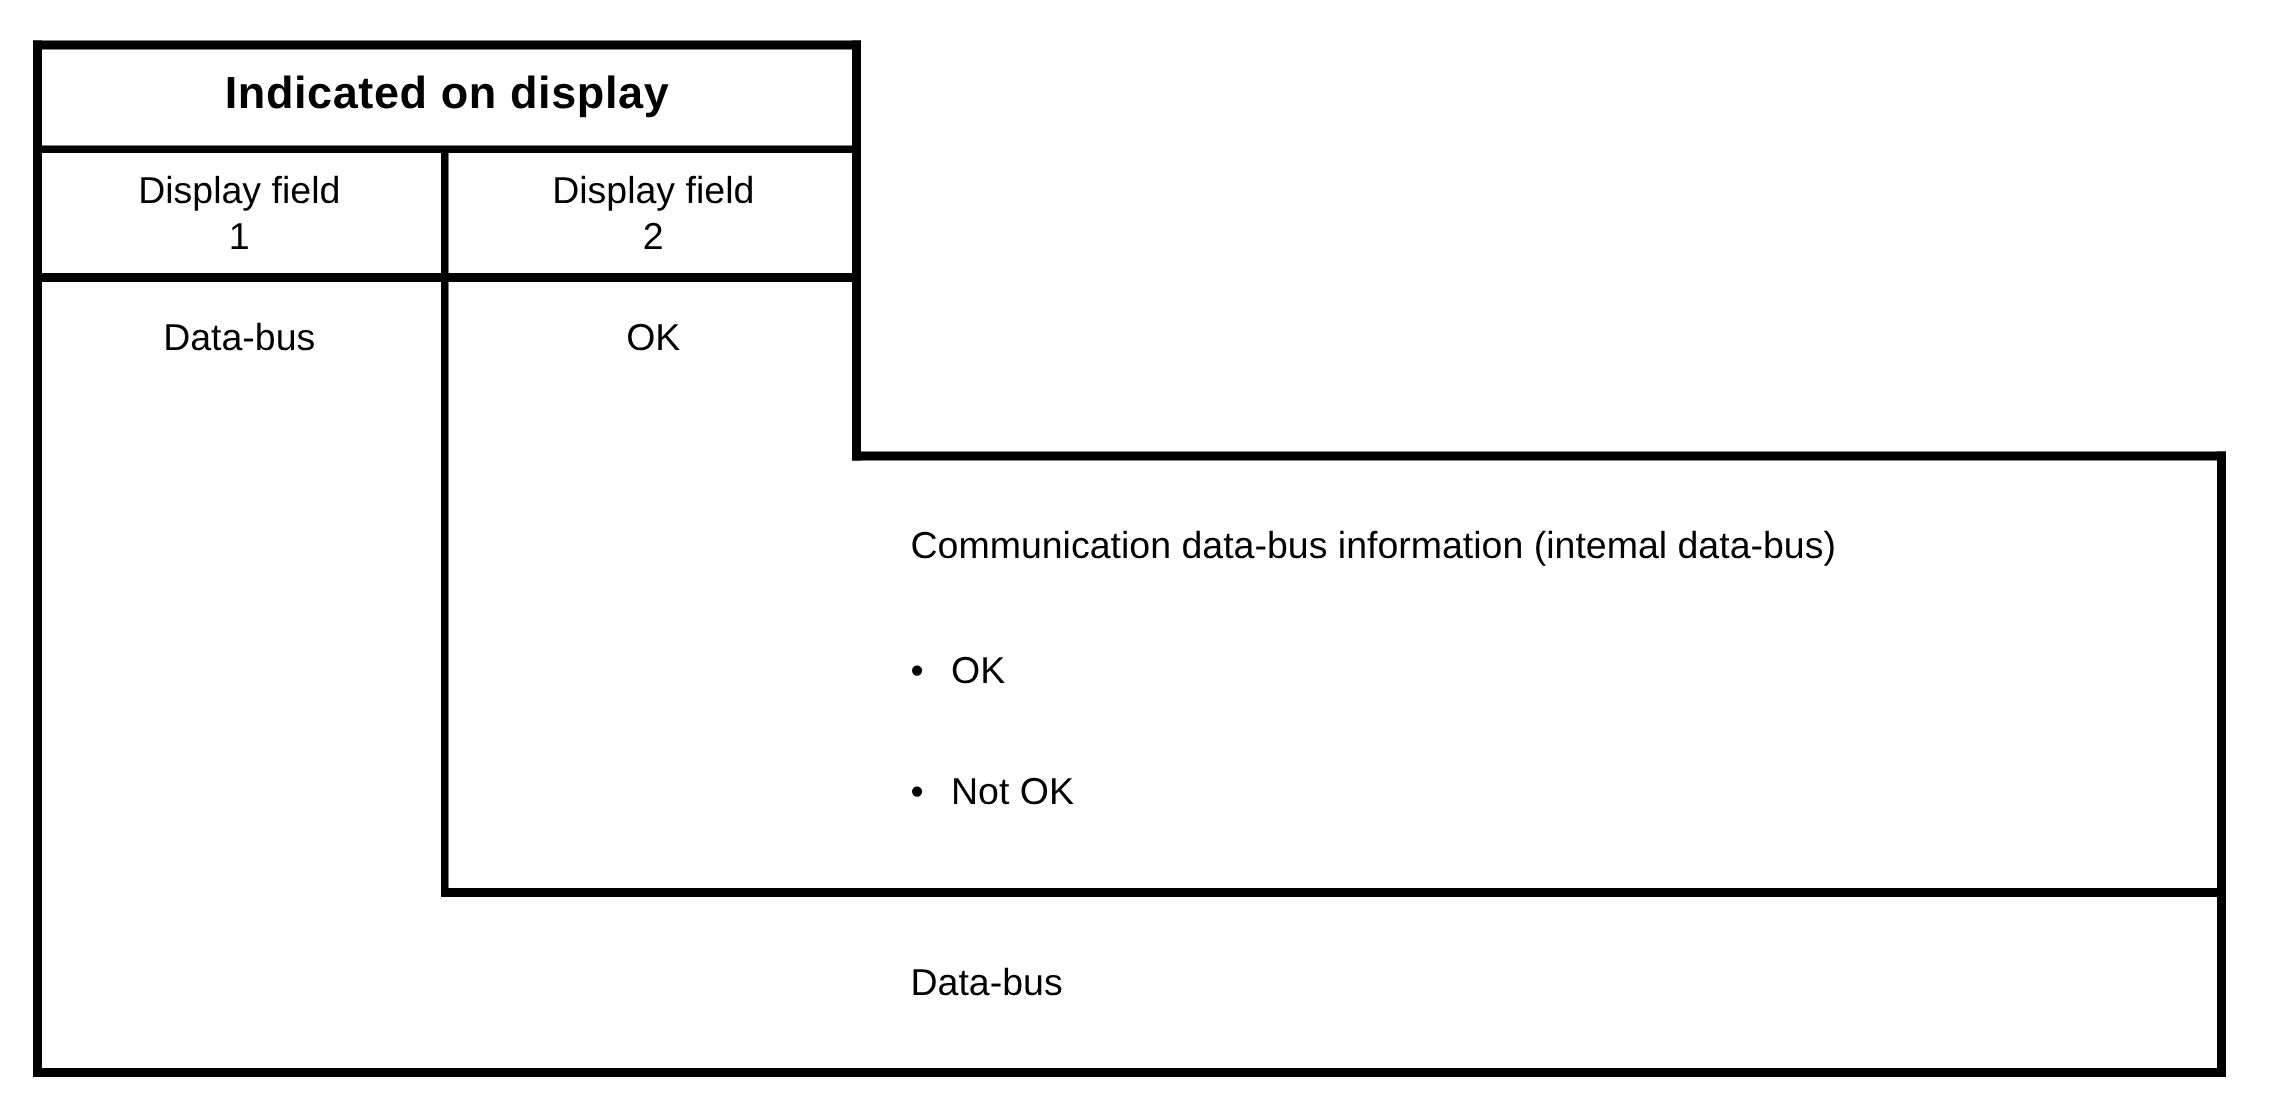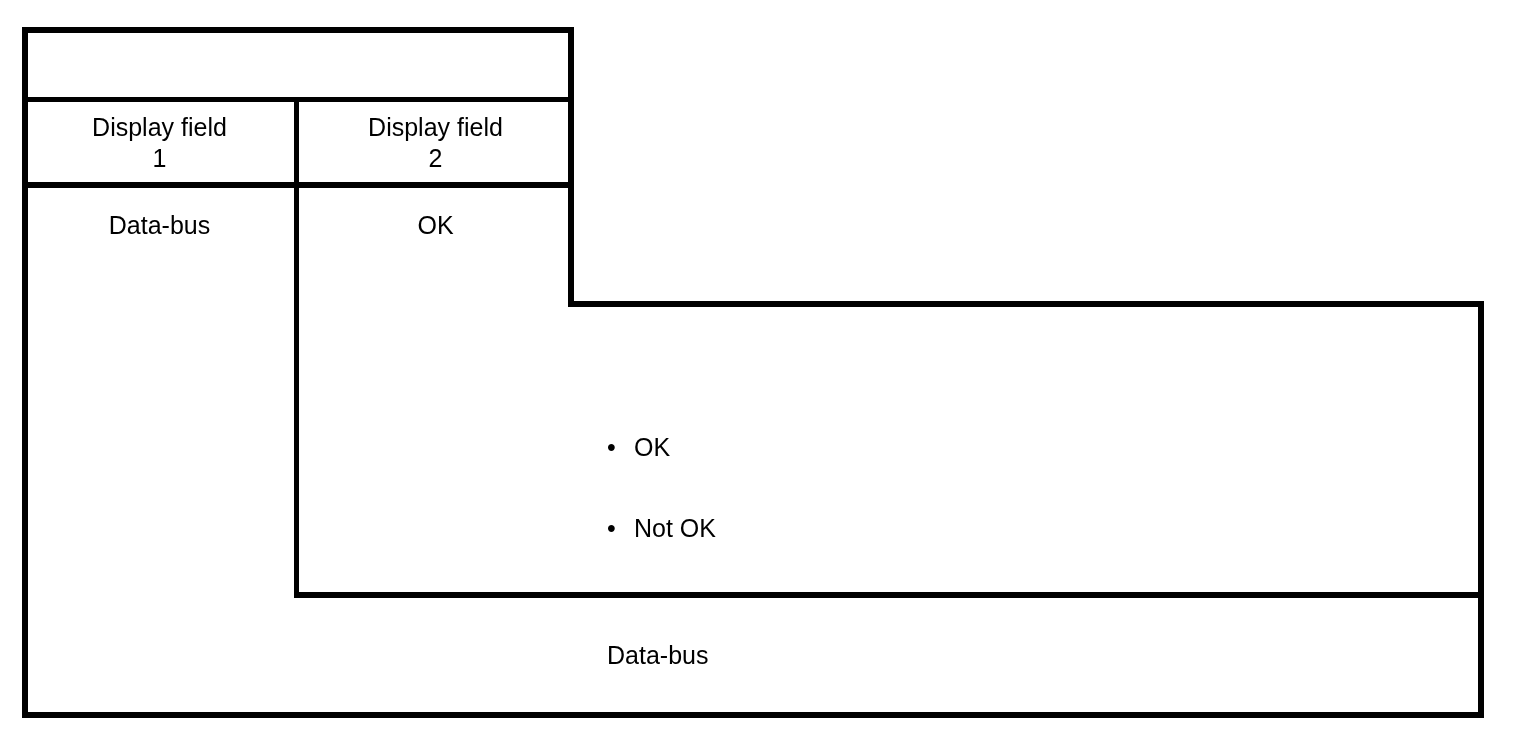--- a/index.html
+++ b/index.html
@@ -132,31 +132,33 @@
   <div class="rule-v" style="left:294px; top:100px; width:5px; height:498px;"></div>
 
   <div class="rule-h" style="left:568px; top:301px; width:916px; height:6px;"></div>
 
   <div class="rule-v" style="left:1478px; top:301px; width:6px; height:417px;"></div>
 
   <div class="rule-h" style="left:294px; top:592px; width:1190px; height:6px;"></div>
 
   <div class="rule-h" style="left:22px; top:712px; width:1462px; height:6px;"></div>
 
+  <div class="tbl-cell" id="title-cell">Indicated on display</div>
 
   <div class="tbl-cell" id="hdr-cell-1">Display field
 1</div>
 
   <div class="tbl-cell" id="hdr-cell-2">Display field
 2</div>
 
   <div class="tbl-cell" id="val-cell-1">Data-bus</div>
 
   <div class="tbl-cell" id="val-cell-2">OK</div>
 
+  <div id="detail-heading">Communication data-bus information (intemal data-bus)</div>
 
   <div class="bullet-row" id="bullet-0">
     <span class="bullet-dot">•</span>
     <span>OK</span>
   </div>
 
   <div class="bullet-row" id="bullet-1">
     <span class="bullet-dot">•</span>
     <span>Not OK</span>
   </div>

